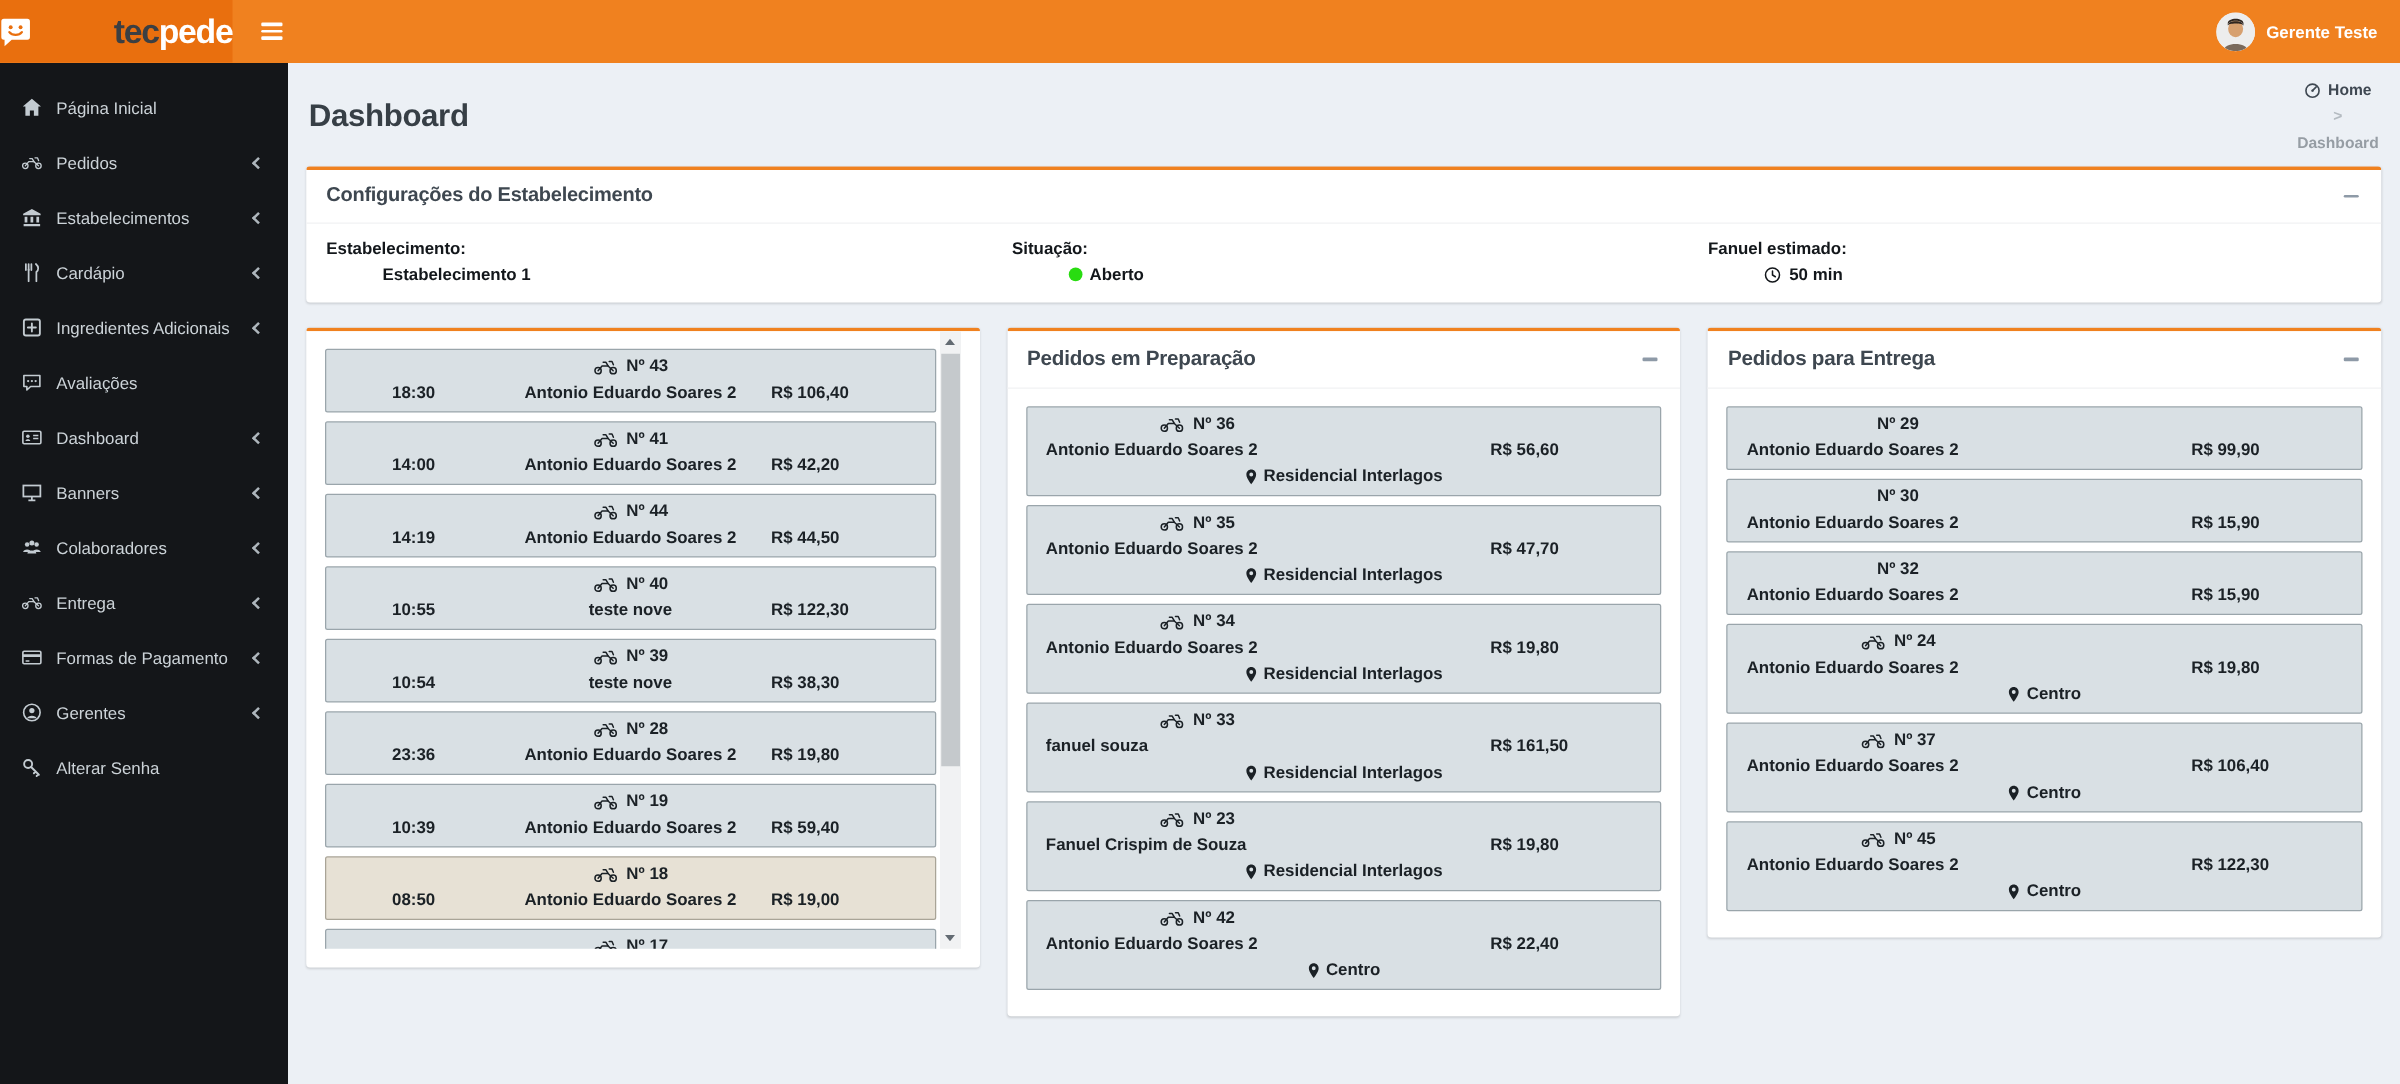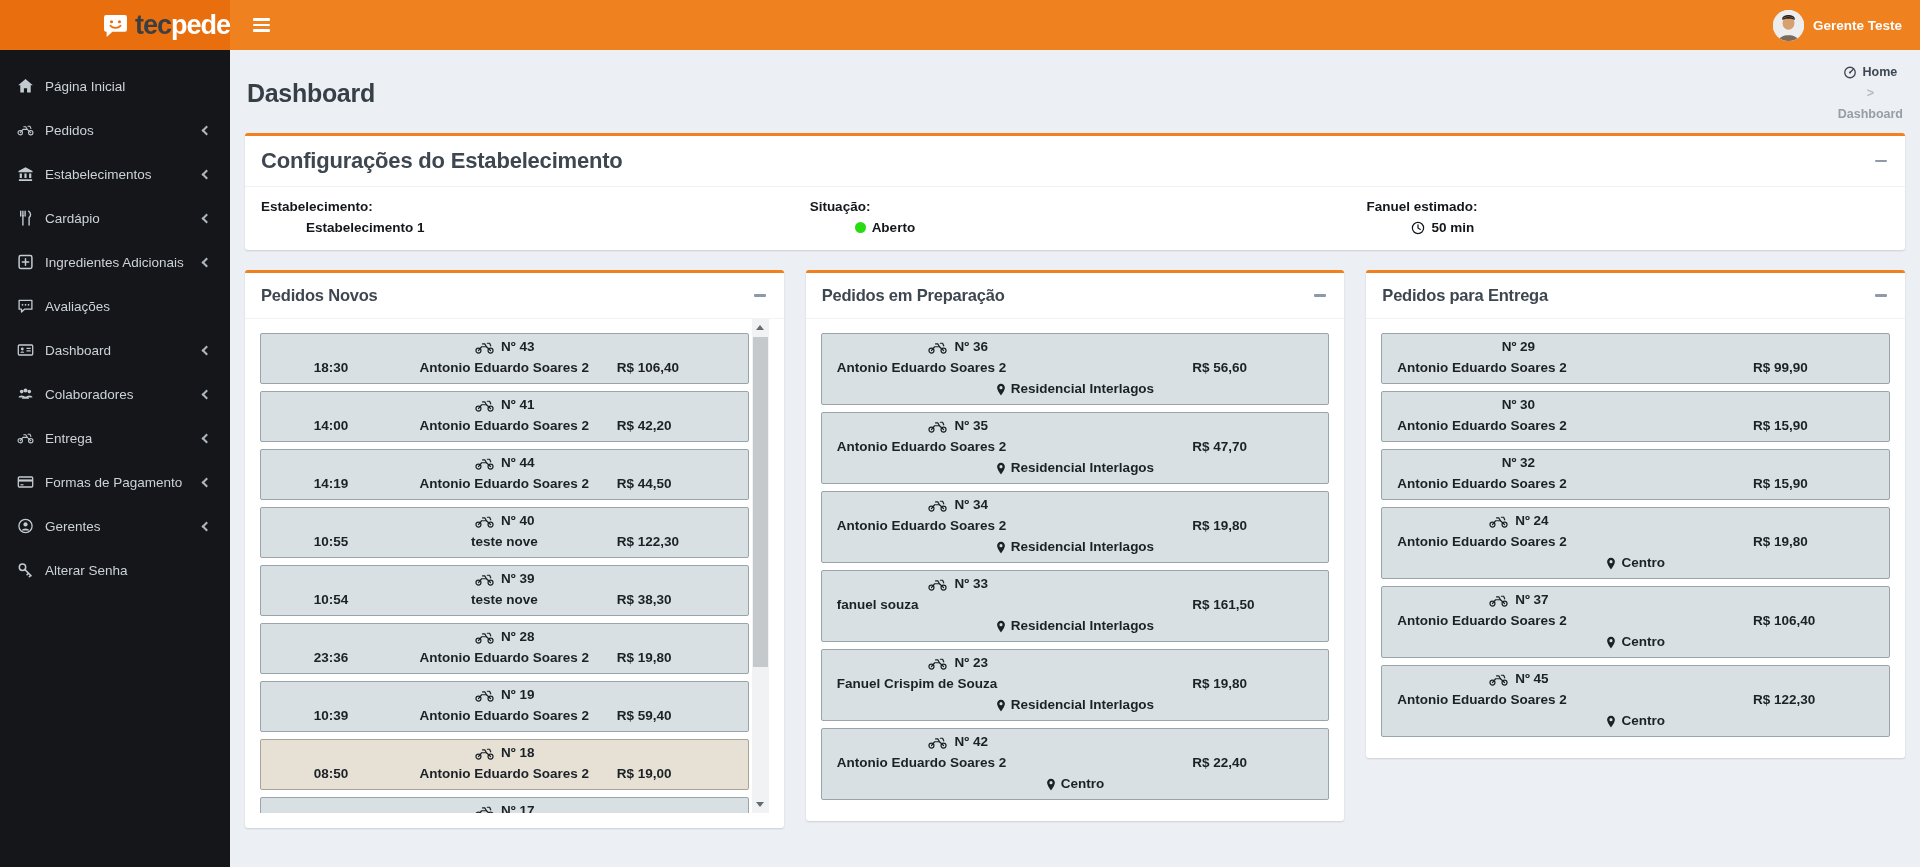--- a/index.html
+++ b/index.html
@@ -15,21 +15,21 @@
     --ink:#1b2126;
     --muted-icon:#8e9aa7;
   }
   *{margin:0;padding:0;box-sizing:border-box;}
   html,body{width:1920px;height:867px;overflow:hidden;}
   body{font-family:"Liberation Sans","DejaVu Sans",sans-serif;background:var(--body-bg);}
   svg{display:inline-block;vertical-align:middle;}
 
   
   .navbar{position:fixed;top:0;left:0;right:0;height:50px;background:var(--orange);display:flex;z-index:50;}
-  .logo{width:230px;height:50px;background:var(--logo-bg);display:flex;align-items:center;justify-content:flex-end;gap:7px;cursor:pointer;}
+  .logo{width:186px;height:50px;background:var(--logo-bg);display:flex;align-items:center;justify-content:space-between;gap:7px;cursor:pointer;}
   .logo-text{font-size:27px;font-weight:800;letter-spacing:-1px;line-height:1;}
   .logo-tec{color:#3b3f43;}
   .logo-pede{color:#ffffff;}
   .nav-rest{flex:1;display:flex;align-items:center;}
   .hamburger{background:none;border:none;margin-left:17px;cursor:pointer;display:flex;flex-direction:column;gap:3px;padding:6px;}
   .hamburger span{display:block;width:17px;height:2.5px;background:#fff;border-radius:1px;}
   .nav-user{margin-left:auto;margin-right:18px;display:flex;align-items:center;gap:9px;cursor:pointer;}
   .avatar{width:31px;height:31px;border-radius:50%;overflow:hidden;background:#f3f3f3;flex:0 0 auto;}
   .nav-user-name{color:#fff;font-size:13.5px;font-weight:700;}
 
@@ -46,21 +46,21 @@
   .content-header{display:flex;align-items:center;justify-content:space-between;padding:2px 2px 12px;}
   .page-title{font-size:25px;font-weight:700;color:#373f46;letter-spacing:-0.3px;}
   .breadcrumb{display:flex;align-items:center;gap:7px;font-size:12.5px;font-weight:700;flex-direction:column;}
   .bc-home{display:flex;align-items:center;gap:5px;color:#3f4852;cursor:pointer;}
   .bc-gauge{width:14px;height:14px;color:#3f4852;}
   .bc-sep{color:#b4bbc1;font-weight:700;}
   .bc-current{color:#969da4;}
 
   .card{background:#fff;border-top:3px solid var(--orange);border-radius:3px;box-shadow:0 1px 2px rgba(0,0,0,.14);}
   .card-header{display:flex;align-items:center;padding:12px 16px;border-bottom:1px solid #f1f2f3;}
-  .card-title{font-size:22px;font-weight:700;color:var(--panel-title);letter-spacing:-0.2px;}
+  .card-title{font-size:16px;font-weight:700;color:var(--panel-title);letter-spacing:-0.2px;}
   .collapse-btn{margin-left:auto;background:none;border:none;cursor:pointer;padding:4px 2px;}
   .collapse-btn i{display:block;width:12px;height:2.5px;background:var(--muted-icon);border-radius:1px;}
 
   
   .settings-card{margin-bottom:20px;}
   .settings-body{display:grid;grid-template-columns:33.7% 34.2% 1fr;padding:12px 16px 15px;}
   .field-label{font-size:13.5px;font-weight:700;color:#13171b;}
   .field-value{margin-top:6px;font-size:13.5px;font-weight:700;color:#13171b;display:flex;align-items:center;gap:6px;margin-left:45px;}
   .status-dot{width:11px;height:11px;border-radius:50%;background:#29dc11;display:inline-block;}
   .clock-icon{width:14px;height:14px;color:#13171b;}
@@ -268,20 +268,27 @@
   </li>
 
   <li class="side-item">
     <svg class="side-icon">
           <use href="#icon-id-card"></use>
         </svg>
     <span class="side-label">Dashboard</span>
     <span class="side-chevron"></span>
   </li>
 
+  <li class="side-item">
+    <svg class="side-icon">
+          <use href="#icon-desktop"></use>
+        </svg>
+    <span class="side-label">Banners</span>
+    <span class="side-chevron"></span>
+  </li>
 
   <li class="side-item">
     <svg class="side-icon">
           <use href="#icon-users"></use>
         </svg>
     <span class="side-label">Colaboradores</span>
     <span class="side-chevron"></span>
   </li>
 
   <li class="side-item">
@@ -361,26 +368,20 @@
             </svg>
           <span>50 min</span>
         </div>
       </div>
     </div>
   </section>
 
   <div class="panels-row">
 
     <section class="card">
-      <div class="card-header panel-header">
-        <span class="panel-title">Pedidos Novos</span>
-        <button class="collapse-btn" aria-label="collapse">
-            <i></i>
-          </button>
-      </div>
       <div class="panel-body scroll">
         <div class="list-viewport">
           <div class="spacer"></div>
           <div>
   <div class="order-card type-a">
     <div class="o-head">
       <svg class="moto-icon">
                     <use href="#icon-moto"></use>
                   </svg>
       <span class="o-num">Nº 43</span>

